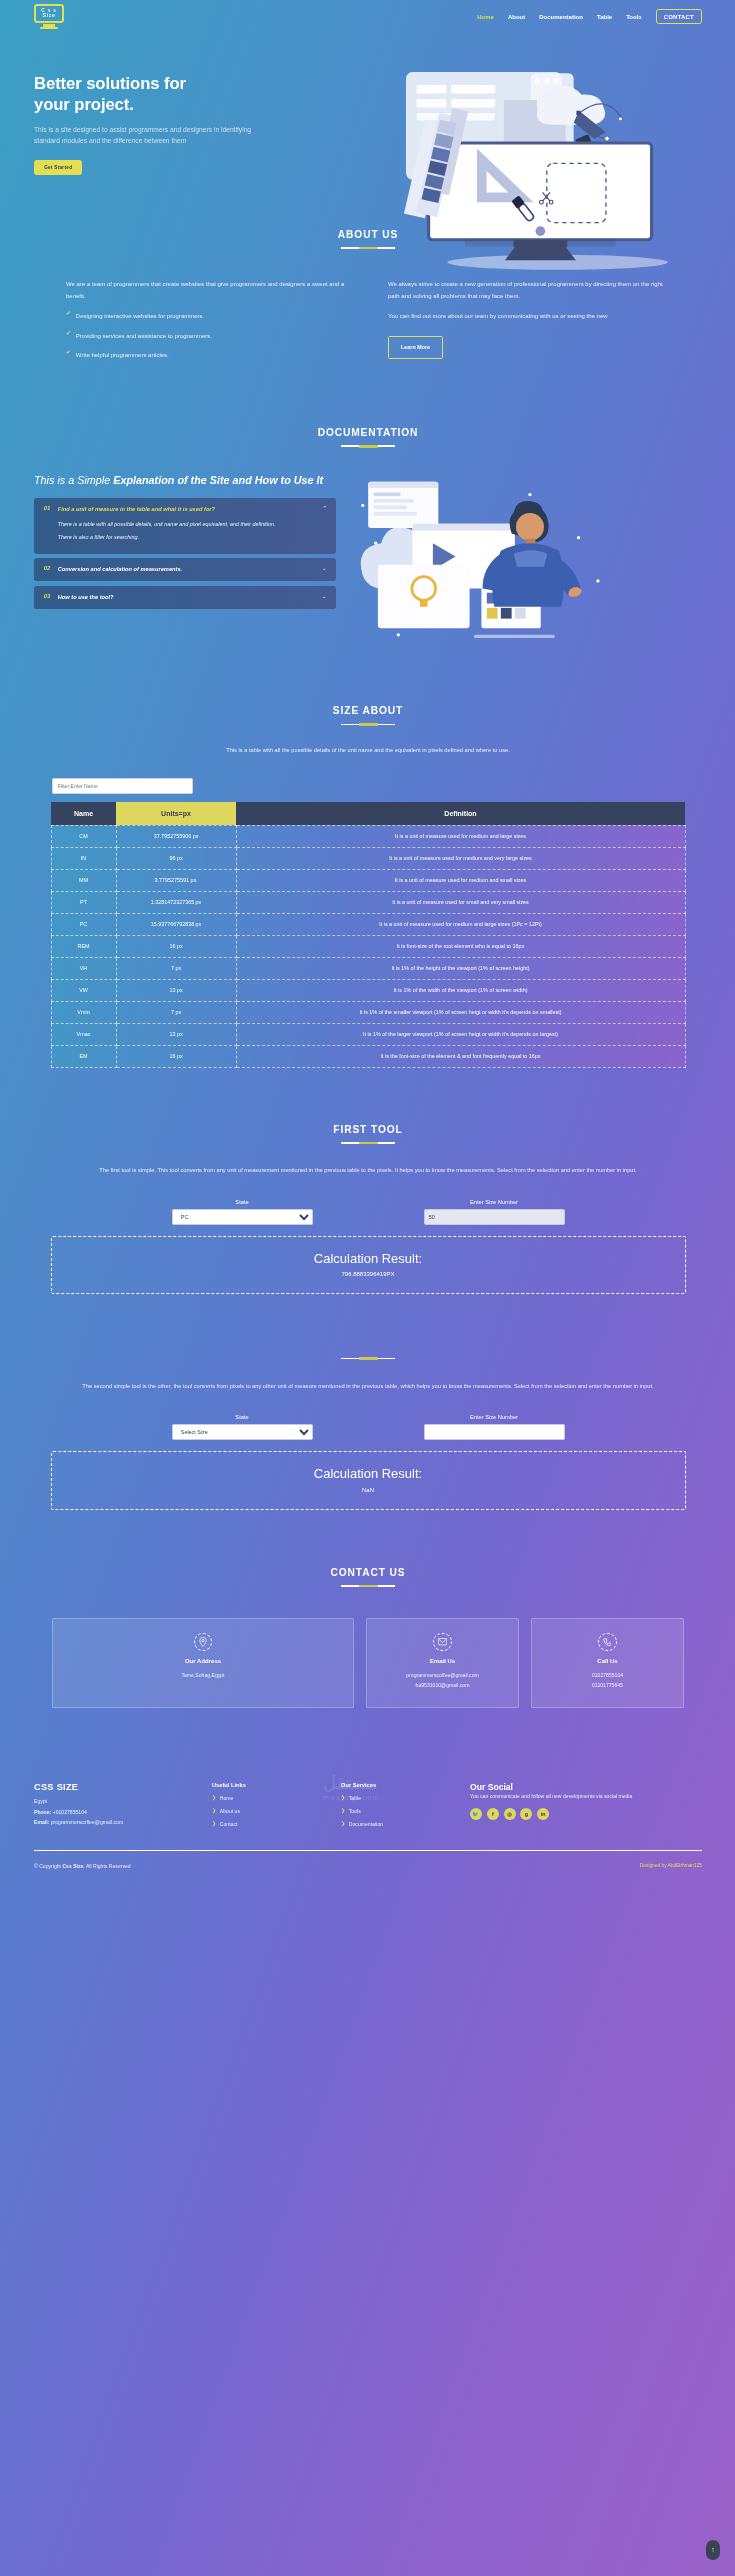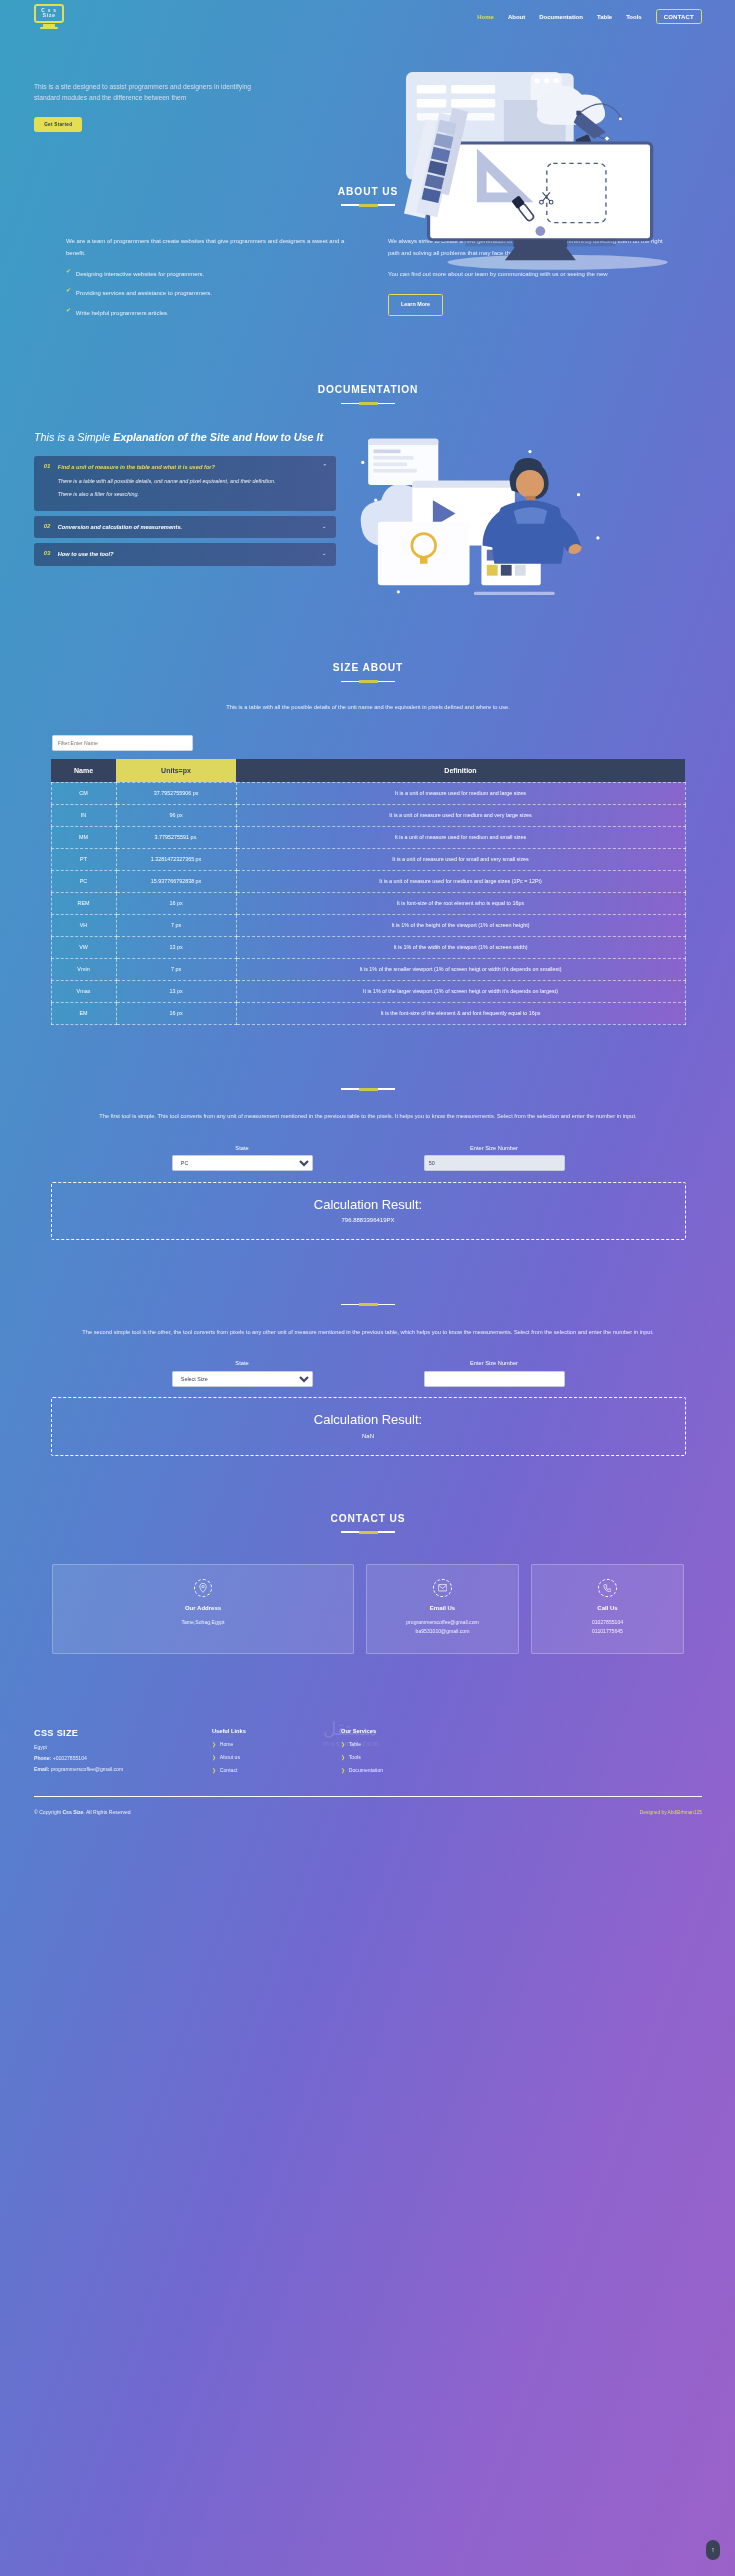--- a/index.html
+++ b/index.html
@@ -157,20 +157,24 @@
     <a href="#">About</a>
     <a href="#">Documentation</a>
     <a href="#">Table</a>
     <a href="#">Tools</a>
     <a href="#" class="nav-contact">CONTACT</a>
   </div>
 </div>
 
 <div class="hero">
   <div class="hero-left">
+    <h1>
+      <span>Better solutions for</span><br>
+      <span>your project.</span>
+    </h1>
     <p>This is a site designed to assist programmers and designers in identifying standard modules and the difference between them</p>
     <a href="#" class="btn-started">Get Started</a>
   </div>
   <div class="hero-art">
     <svg width="307" height="215" viewBox="0 0 570 400">
       <ellipse cx="300" cy="382" rx="205" ry="14" fill="#ffffff" opacity=".45"></ellipse>
       <rect x="18" y="28" width="290" height="200" rx="12" fill="#eef1f8" opacity=".92"></rect>
       <rect x="250" y="30" width="80" height="190" rx="10" fill="#f3f5fb" opacity=".9"></rect>
       <rect x="38" y="52" width="55" height="16" rx="3" fill="#fff"></rect>
       <rect x="102" y="52" width="82" height="16" rx="3" fill="#fff"></rect>
@@ -404,20 +408,21 @@
         <tr>
           <td>EM</td>
           <td>16 px</td>
           <td>It is the font-size of the element &amp; and font frequently equal to 16px</td>
         </tr>
       </tbody>
   </table>
 </div>
 
 <div class="tool">
+  <div class="sec-title">FIRST TOOL</div>
   <div class="sec-rule"></div>
   <div class="tool-desc">The first tool is simple. This tool converts from any unit of measurement mentioned in the previous table to the pixels. It helps you to know the measurements. Select from the selection and enter the number in input.</div>
   <div class="tool-row">
     <div class="tool-field">
       <label>State</label>
       <select>
         <option>PC</option>
       </select>
     </div>
     <div class="tool-field">
@@ -531,20 +536,31 @@
         </a>
       <a href="#" class="flink">
           <span class="ar">❯</span>
           <span>Tools</span>
         </a>
       <a href="#" class="flink">
           <span class="ar">❯</span>
           <span>Documentation</span>
         </a>
     </div>
+    <div class="fc4">
+      <h4>Our Social</h4>
+      <p>You can communicate and follow all new developments via social media</p>
+      <div class="socials">
+        <a href="#" class="soc">🐦</a>
+        <a href="#" class="soc">f</a>
+        <a href="#" class="soc">◎</a>
+        <a href="#" class="soc">g</a>
+        <a href="#" class="soc">in</a>
+      </div>
+    </div>
   </div>
 </div>
 <div class="copyline"></div>
 <div class="copyrow">
   <div class="cl">
     <span>© Copyright </span><b>Css Size</b><span>. All Rights Reserved</span>
   </div>
   <div class="cr">
     <span>Designed by </span><span>AbdElrhman125</span>
   </div>

